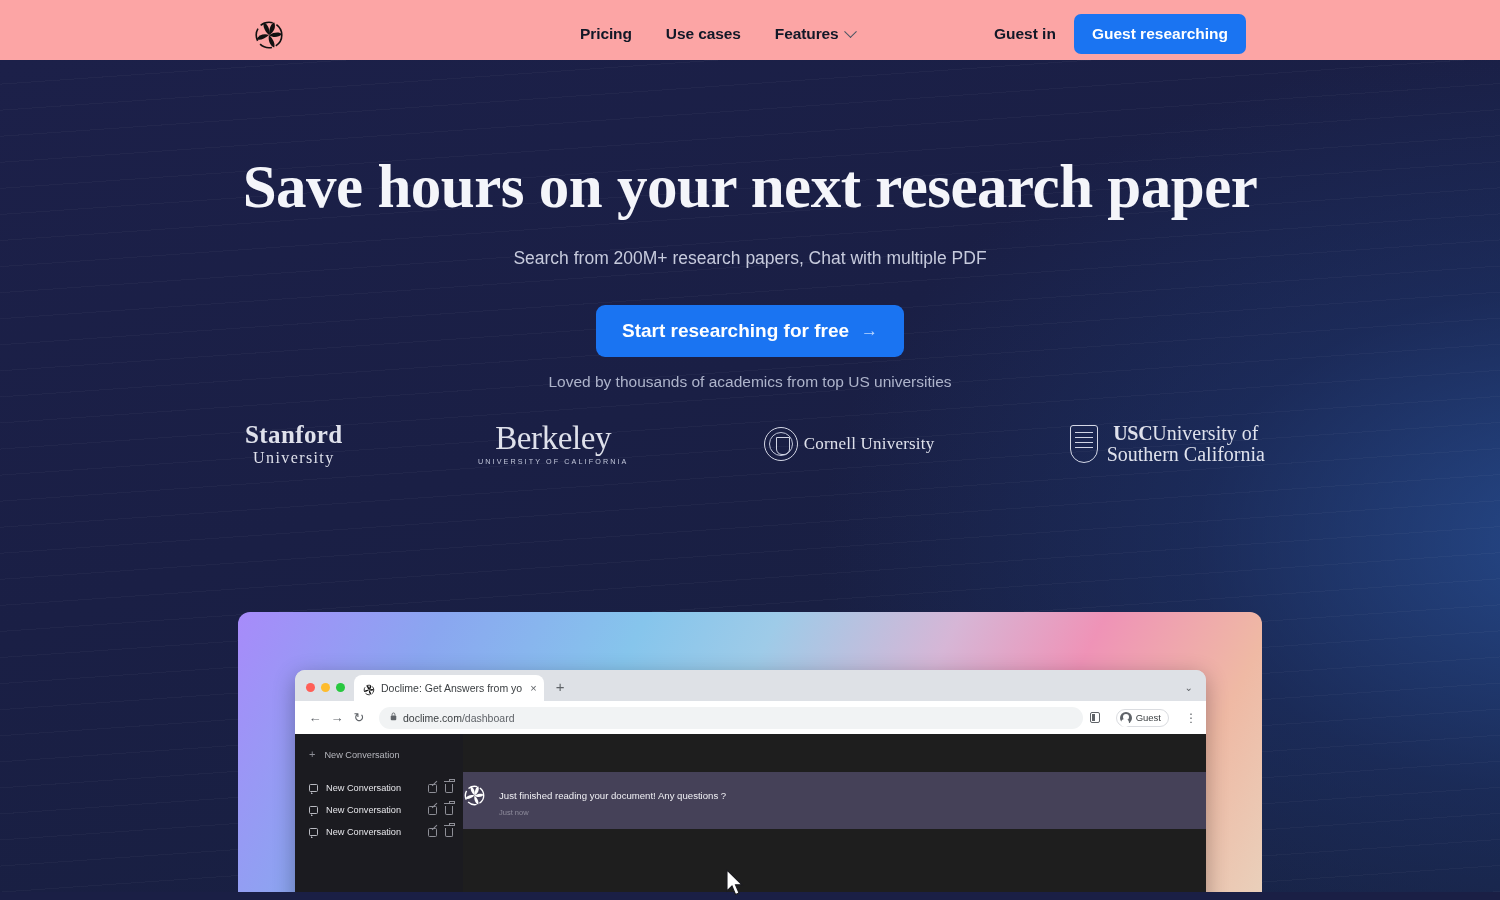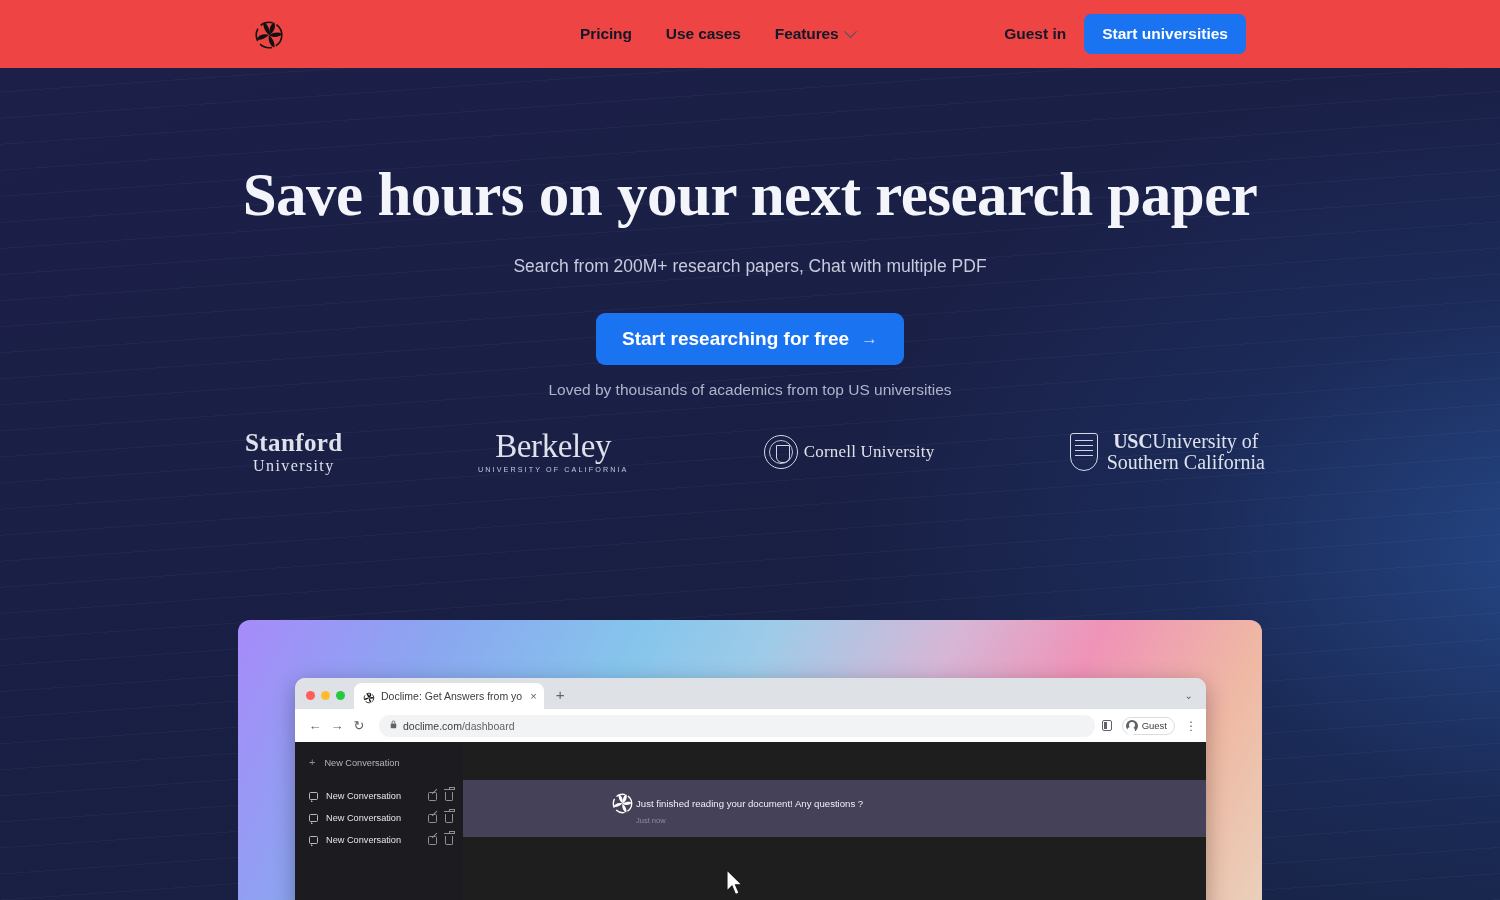--- a/index.html
+++ b/index.html
@@ -6,22 +6,22 @@
   html, body {
     width: 1500px; height: 900px;
     overflow: hidden;
     font-family: "Liberation Sans", sans-serif;
     background: #1a1f45;
   }
 
   
   .nav {
     position: relative;
-    height: 68px;
-    background: #ef4444;
+    height: 60px;
+    background: #fca5a5;
     display: flex;
     align-items: center;
     z-index: 20;
   }
   .nav-logo {
     position: absolute;
     left: 252px; top: 18px;
     width: 34px; height: 34px;
     display: flex; align-items: center; justify-content: center;
   }
@@ -269,21 +269,21 @@
   }
   .omnibox {
     flex: 1; height: 22px; margin: 0 7px 0 9px;
     background: #f1f3f4; border-radius: 11px;
     display: flex; align-items: center; gap: 6px;
     padding: 0 11px;
   }
   .lock { font-size: 9px; color: #5f6368; }
   .url { font-size: 10.5px; color: #3c4043; }
   .url .dim { color: #5f6368; }
-  .addr-right { display: flex; align-items: center; gap: 10px; }
+  .addr-right { display: flex; align-items: center; gap: 16px; }
   .sq { width: 10px; height: 11px; border: 1.4px solid #5f6368; border-radius: 2px; position: relative; }
   .sq::after { content:""; position:absolute; left:1px; top:1px; bottom:1px; width:3px; background:#5f6368; }
   .guest-pill {
     display: flex; align-items: center; gap: 4px;
     border: 1px solid #dadce0; border-radius: 11px;
     padding: 1px 7px 1px 3px; height: 18px;
   }
   .guest-av { width: 12px; height: 12px; border-radius: 50%; background: #5f6368; position: relative; }
   .guest-av::after {
     content:""; position:absolute; left:3px; top:2.5px;
@@ -339,21 +339,21 @@
     width: 4px; height: 2px; border: 1px solid #8e8f97; border-bottom: 0;
   }
 
   .app-main { flex: 1; background: #1e1e1e; position: relative; }
   .msg-row {
     position: absolute; left: 0; right: 0; top: 38px;
     background: #454158;
     padding: 12px 0;
     display: flex;
   }
-  .msg-inner { display: flex; gap: 2px; padding-left: 148px; align-items: flex-start; }
+  .msg-inner { display: flex; gap: 13px; align-items: flex-start; }
   .msg-ava { width: 23px; height: 23px; flex: none; }
   .msg-body { padding-top: 1px; }
   .msg-text { font-size: 9.6px; color: #f0f0f4; line-height: 1.3; }
   .msg-time { font-size: 7.5px; color: #8e8c9c; margin-top: 5px; }
   .cursor {
     position: absolute;
     left: 726px; top: 869px;
     width: 18px; height: 27px;
     z-index: 5;
     pointer-events: none;
@@ -384,21 +384,21 @@
       <span>Use cases</span>
     </div>
     <div class="nav-link">
       <span>Features</span>
       <i class="chev"></i>
     </div>
   </div>
 
   <div class="nav-right">
     <div class="signin">Guest in</div>
-    <button class="start-btn">Start universities</button>
+    <button class="start-btn">Guest researching</button>
   </div>
 </div>
 
 <div class="hero">
   <div class="hero-lines"></div>
 
   <div class="hero-inner">
     <h1 class="hero-title">Save hours on your next research paper</h1>
     <div class="hero-sub">Search from 200M+ research papers, Chat with multiple PDF</div>
 

